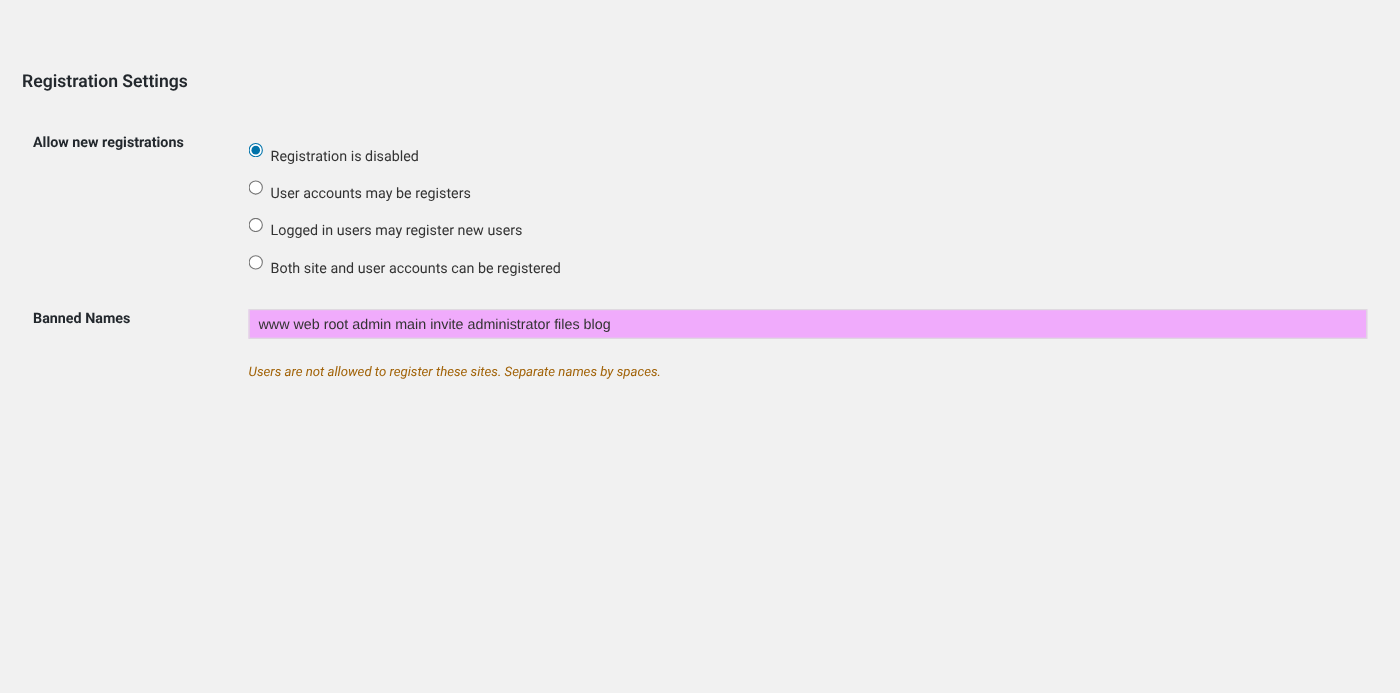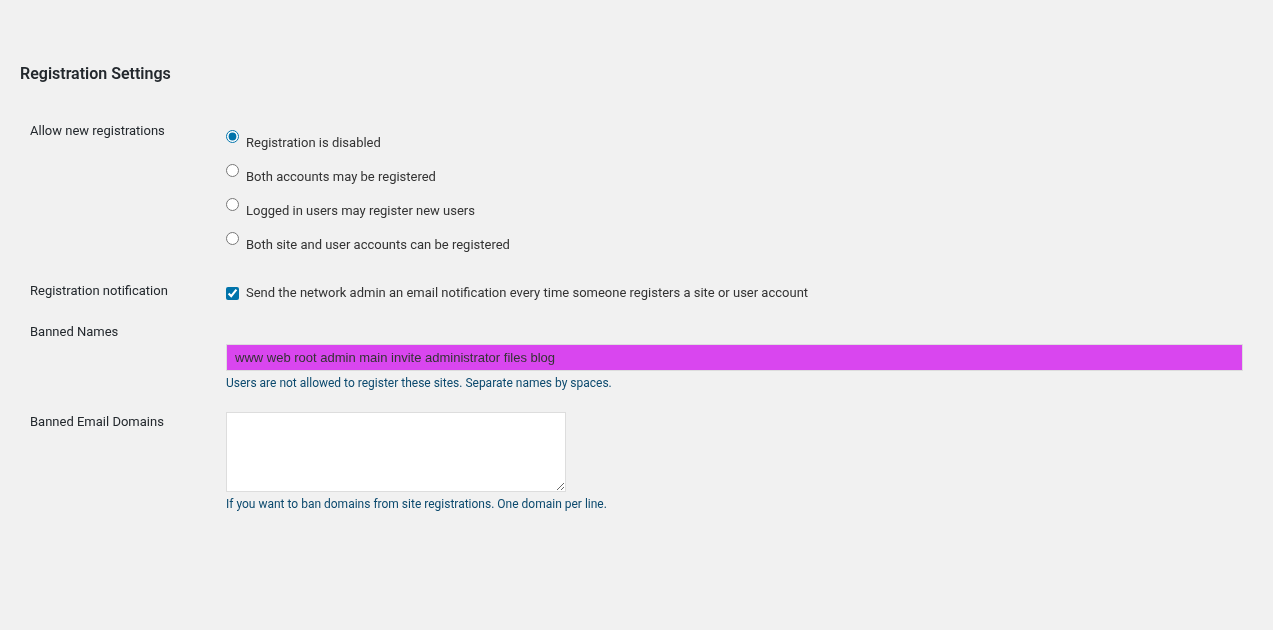--- a/index.html
+++ b/index.html
@@ -35,21 +35,21 @@
     .settings-table tr {
       vertical-align: top;
     }
 
     .settings-table td {
       padding: 12px 10px;
     }
 
     .label-cell {
       width: 196px;
-      font-weight: 400;
+      font-weight: 700;
       color: #23282d;
       padding-top: 14px;
       white-space: nowrap;
     }
 
     .control-cell {
       padding-left: 15px;
     }
 
     .radio-option {
@@ -86,30 +86,30 @@
     .checkbox-row label {
       cursor: pointer;
       color: #333;
     }
 
     .text-input {
       width: 100%;
       max-width: 1040px;
       padding: 5px 8px;
       border: 1px solid #ddd;
-      background: #d946ef;
+      background: #f0abfc;
       font-size: 13px;
       color: #333;
       outline: none;
-      margin-top: 22px;
     }
 
     .field-description {
-      margin-top: 5px;
-      color: #0c4a6e;
+      margin-top: 23px;
+      color: #a16207;
+      font-style: italic;
       font-size: 12px;
     }
 
     textarea.text-area {
       width: 340px;
       height: 80px;
       padding: 5px 8px;
       border: 1px solid #ddd;
       background: #fff;
       font-size: 13px;
@@ -131,60 +131,40 @@
     <td class="label-cell">
       <span>Allow new registrations</span>
     </td>
     <td class="control-cell">
       <div class="radio-option">
         <input type="radio" id="reg_disabled" name="registration" checked="" style="">
         <label for="reg_disabled">Registration is disabled</label>
       </div>
       <div class="radio-option">
         <input type="radio" id="reg_user" name="registration" style="">
-        <label for="reg_user">Both accounts may be registered</label>
+        <label for="reg_user">User accounts may be registers</label>
       </div>
       <div class="radio-option">
         <input type="radio" id="reg_sites" name="registration" style="">
         <label for="reg_sites">Logged in users may register new users</label>
       </div>
       <div class="radio-option">
         <input type="radio" id="reg_both" name="registration" style="">
         <label for="reg_both">Both site and user accounts can be registered</label>
       </div>
     </td>
   </tr>
 
-  <tr>
-    <td class="label-cell">
-      <span>Registration notification</span>
-    </td>
-    <td class="control-cell" style="padding-top: 14px;">
-      <div class="checkbox-row">
-        <input type="checkbox" id="reg_notification" checked="" style="">
-        <label for="reg_notification">Send the network admin an email notification every time someone registers a site or user account</label>
-      </div>
-    </td>
-  </tr>
 
 
   <tr>
     <td class="label-cell">
       <span>Banned Names</span>
     </td>
     <td class="control-cell" style="padding-top: 10px;">
       <input type="text" class="text-input" value="www web root admin main invite administrator files blog" style="">
       <p class="field-description">Users are not allowed to register these sites. Separate names by spaces.</p>
     </td>
   </tr>
 
 
-  <tr>
-    <td class="label-cell">
-      <span>Banned Email Domains</span>
-    </td>
-    <td class="control-cell" style="padding-top: 10px;">
-      <textarea class="text-area" style=""></textarea>
-      <p class="field-description">If you want to ban domains from site registrations. One domain per line.</p>
-    </td>
-  </tr>
 </tbody>
   </table>
 
 </body></html>

